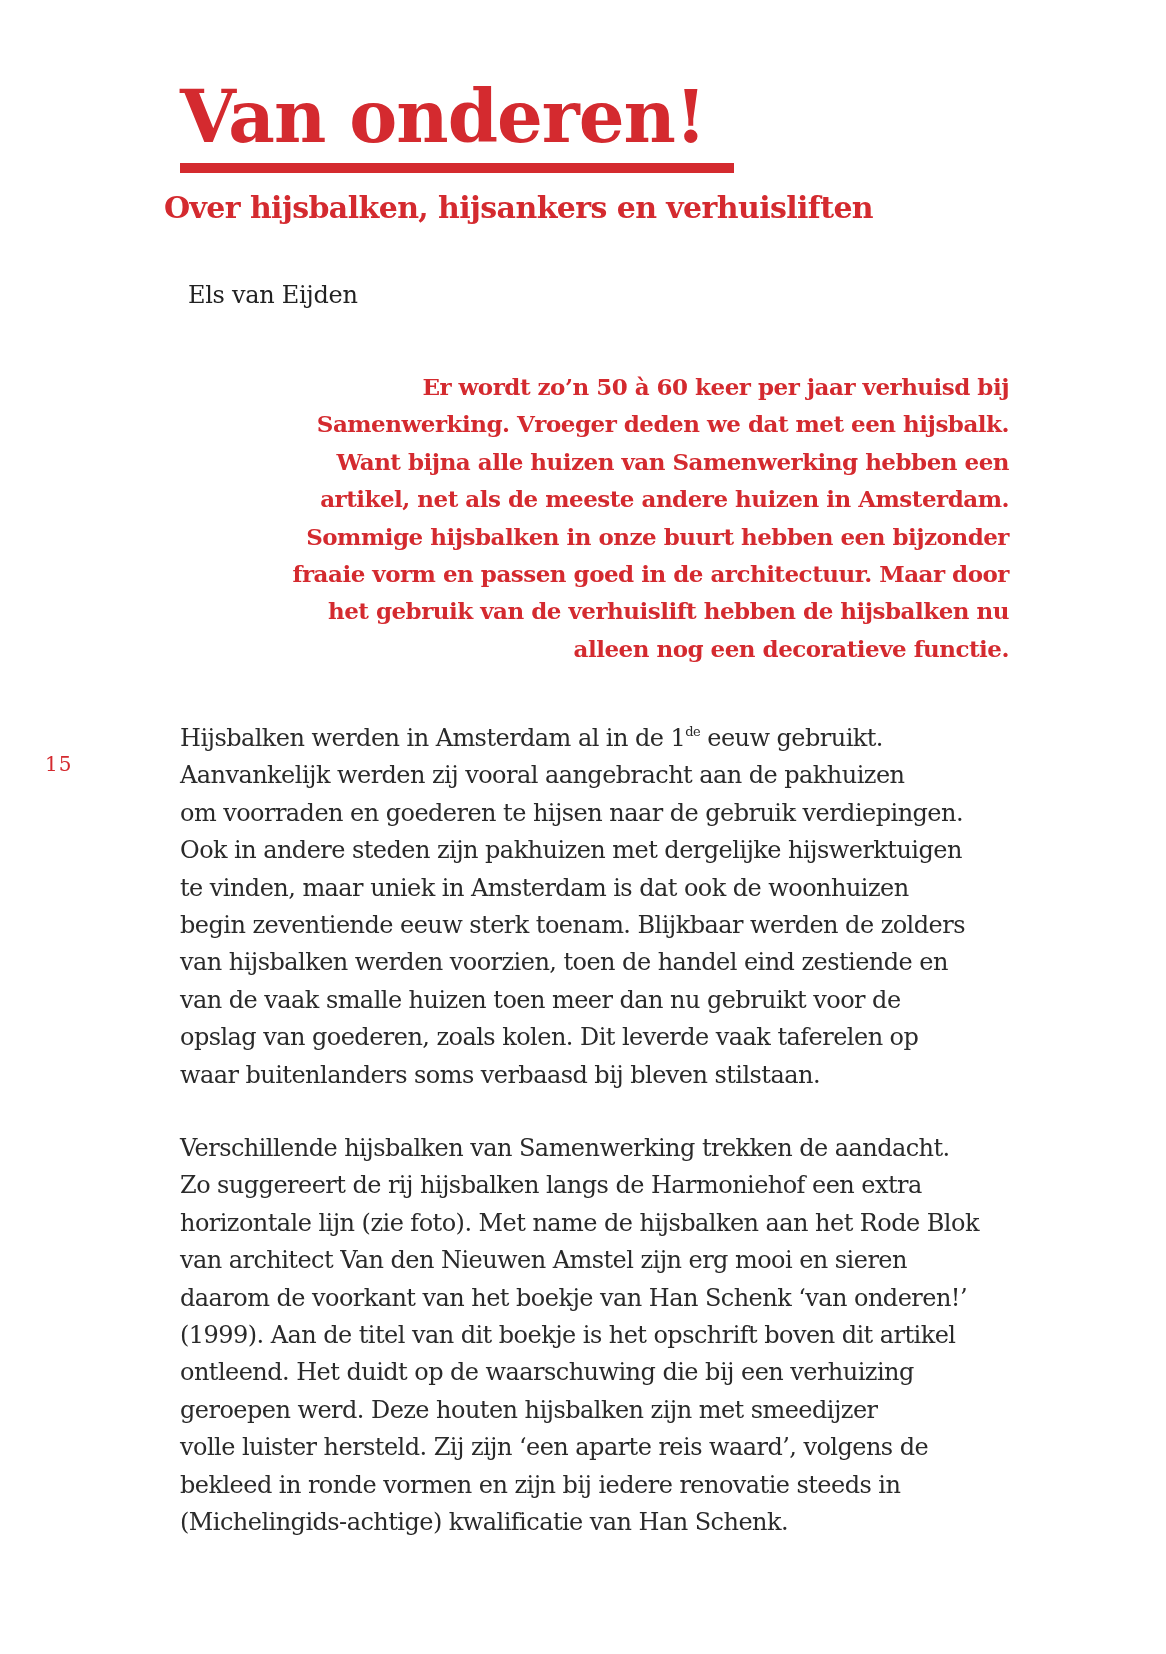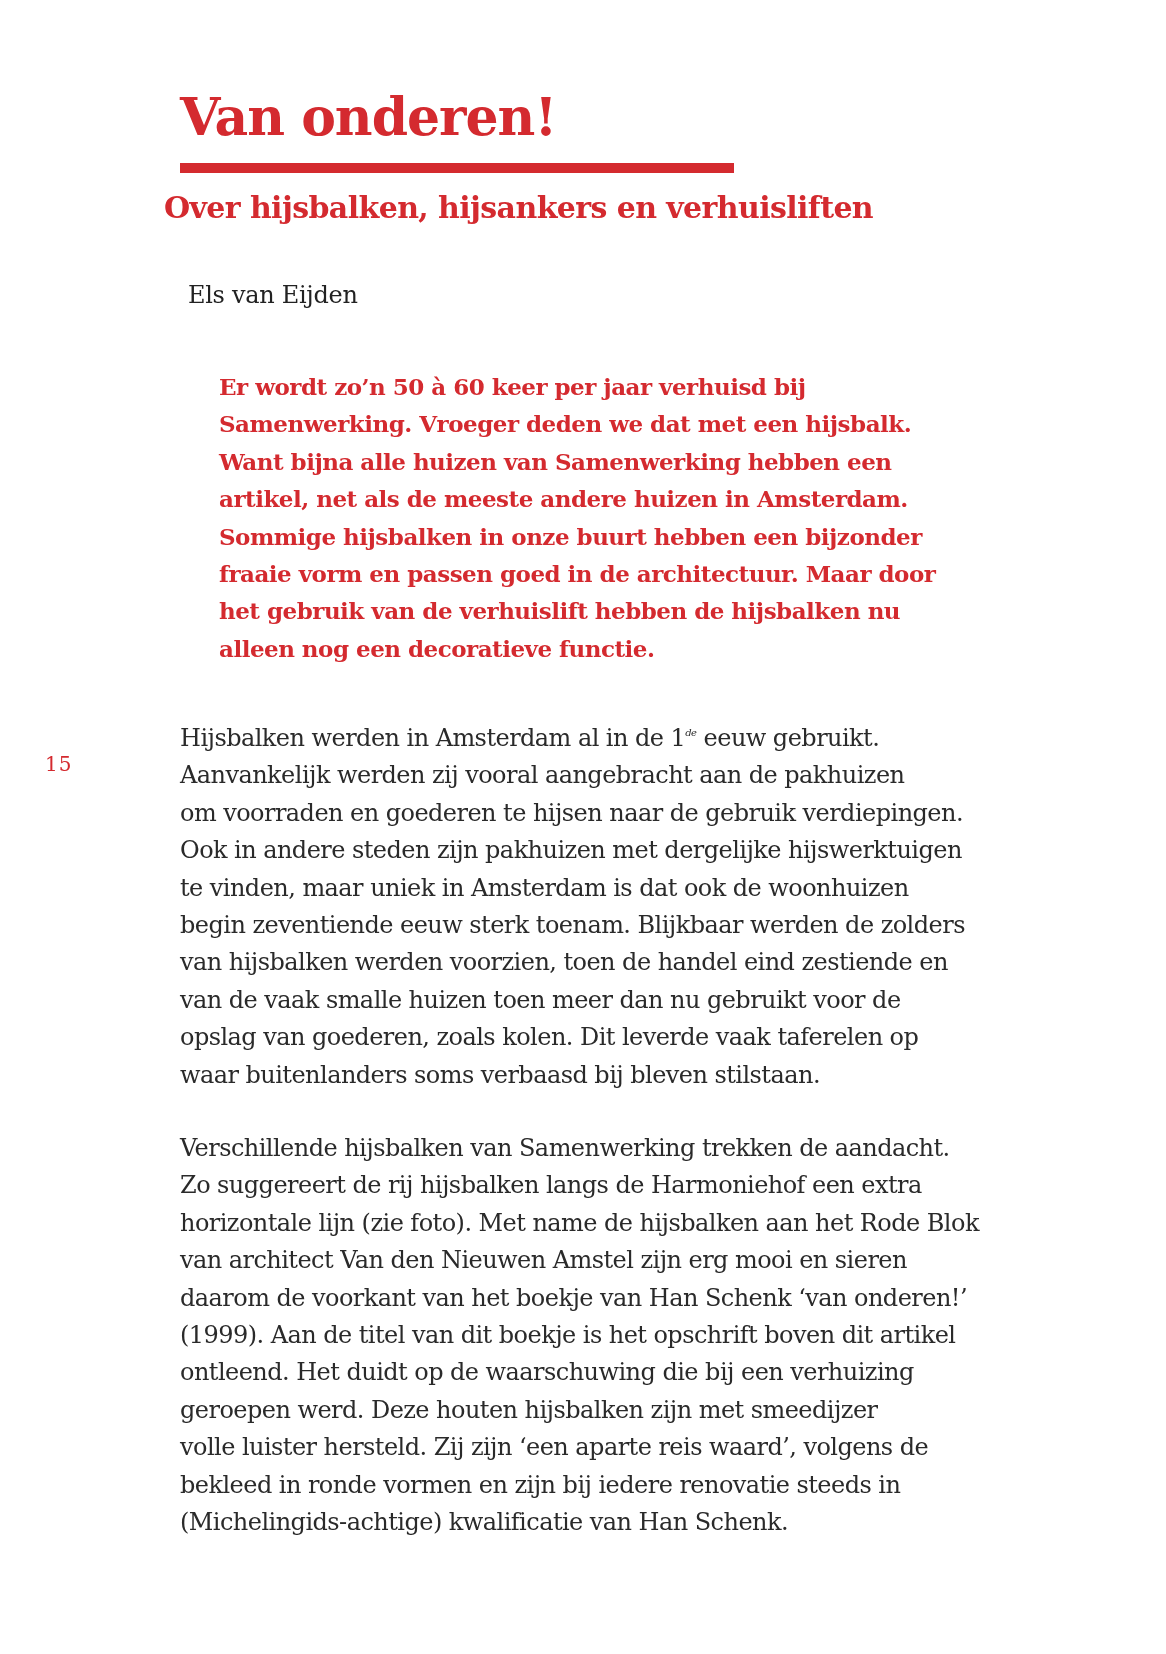--- a/index.html
+++ b/index.html
@@ -18,21 +18,21 @@
       position: absolute;
       inset: 0;
     }
     .title {
       position: absolute;
       left: 180px;
       top: 72px;
       margin: 0;
       font-family: "DejaVu Serif", serif;
       font-weight: bold;
-      font-size: 52px;
+      font-size: 72px;
       line-height: 90px;
       color: #d42a2f;
       letter-spacing: -1px;
     }
     .title-rule {
       position: absolute;
       left: 180px;
       top: 163px;
       width: 554px;
       height: 10px;
@@ -67,20 +67,21 @@
       left: 219px;
       top: 368px;
       width: 790px;
       margin: 0;
       font-family: "DejaVu Serif", serif;
       font-weight: bold;
       font-size: 23px;
       line-height: 37.4px;
       color: #d42a2f;
       letter-spacing: -0.5px;
+      text-align: right;
     }
     .intro .line, .body-para .line {
       display: block;
       white-space: nowrap;
     }
     .page-number {
       position: absolute;
       left: 45px;
       top: 752px;
       font-family: "DejaVu Serif", serif;
@@ -96,24 +97,23 @@
       margin: 0;
       font-family: "DejaVu Serif", serif;
       font-size: 24px;
       line-height: 37.4px;
       color: #2a2a2a;
       letter-spacing: -0.55px;
     }
     .para-1 { top: 720px; }
     .para-2 { top: 1130px; }
     sup {
-      font-size: 10px;
+      font-size: 13px;
       vertical-align: 10px;
       line-height: 0;
-      font-style: italic;
     }
   </style>
 </head>
 <body>
 
 <div class="page">
 
   <h1 class="title">Van onderen!</h1>
   <div class="title-rule"></div>
 

